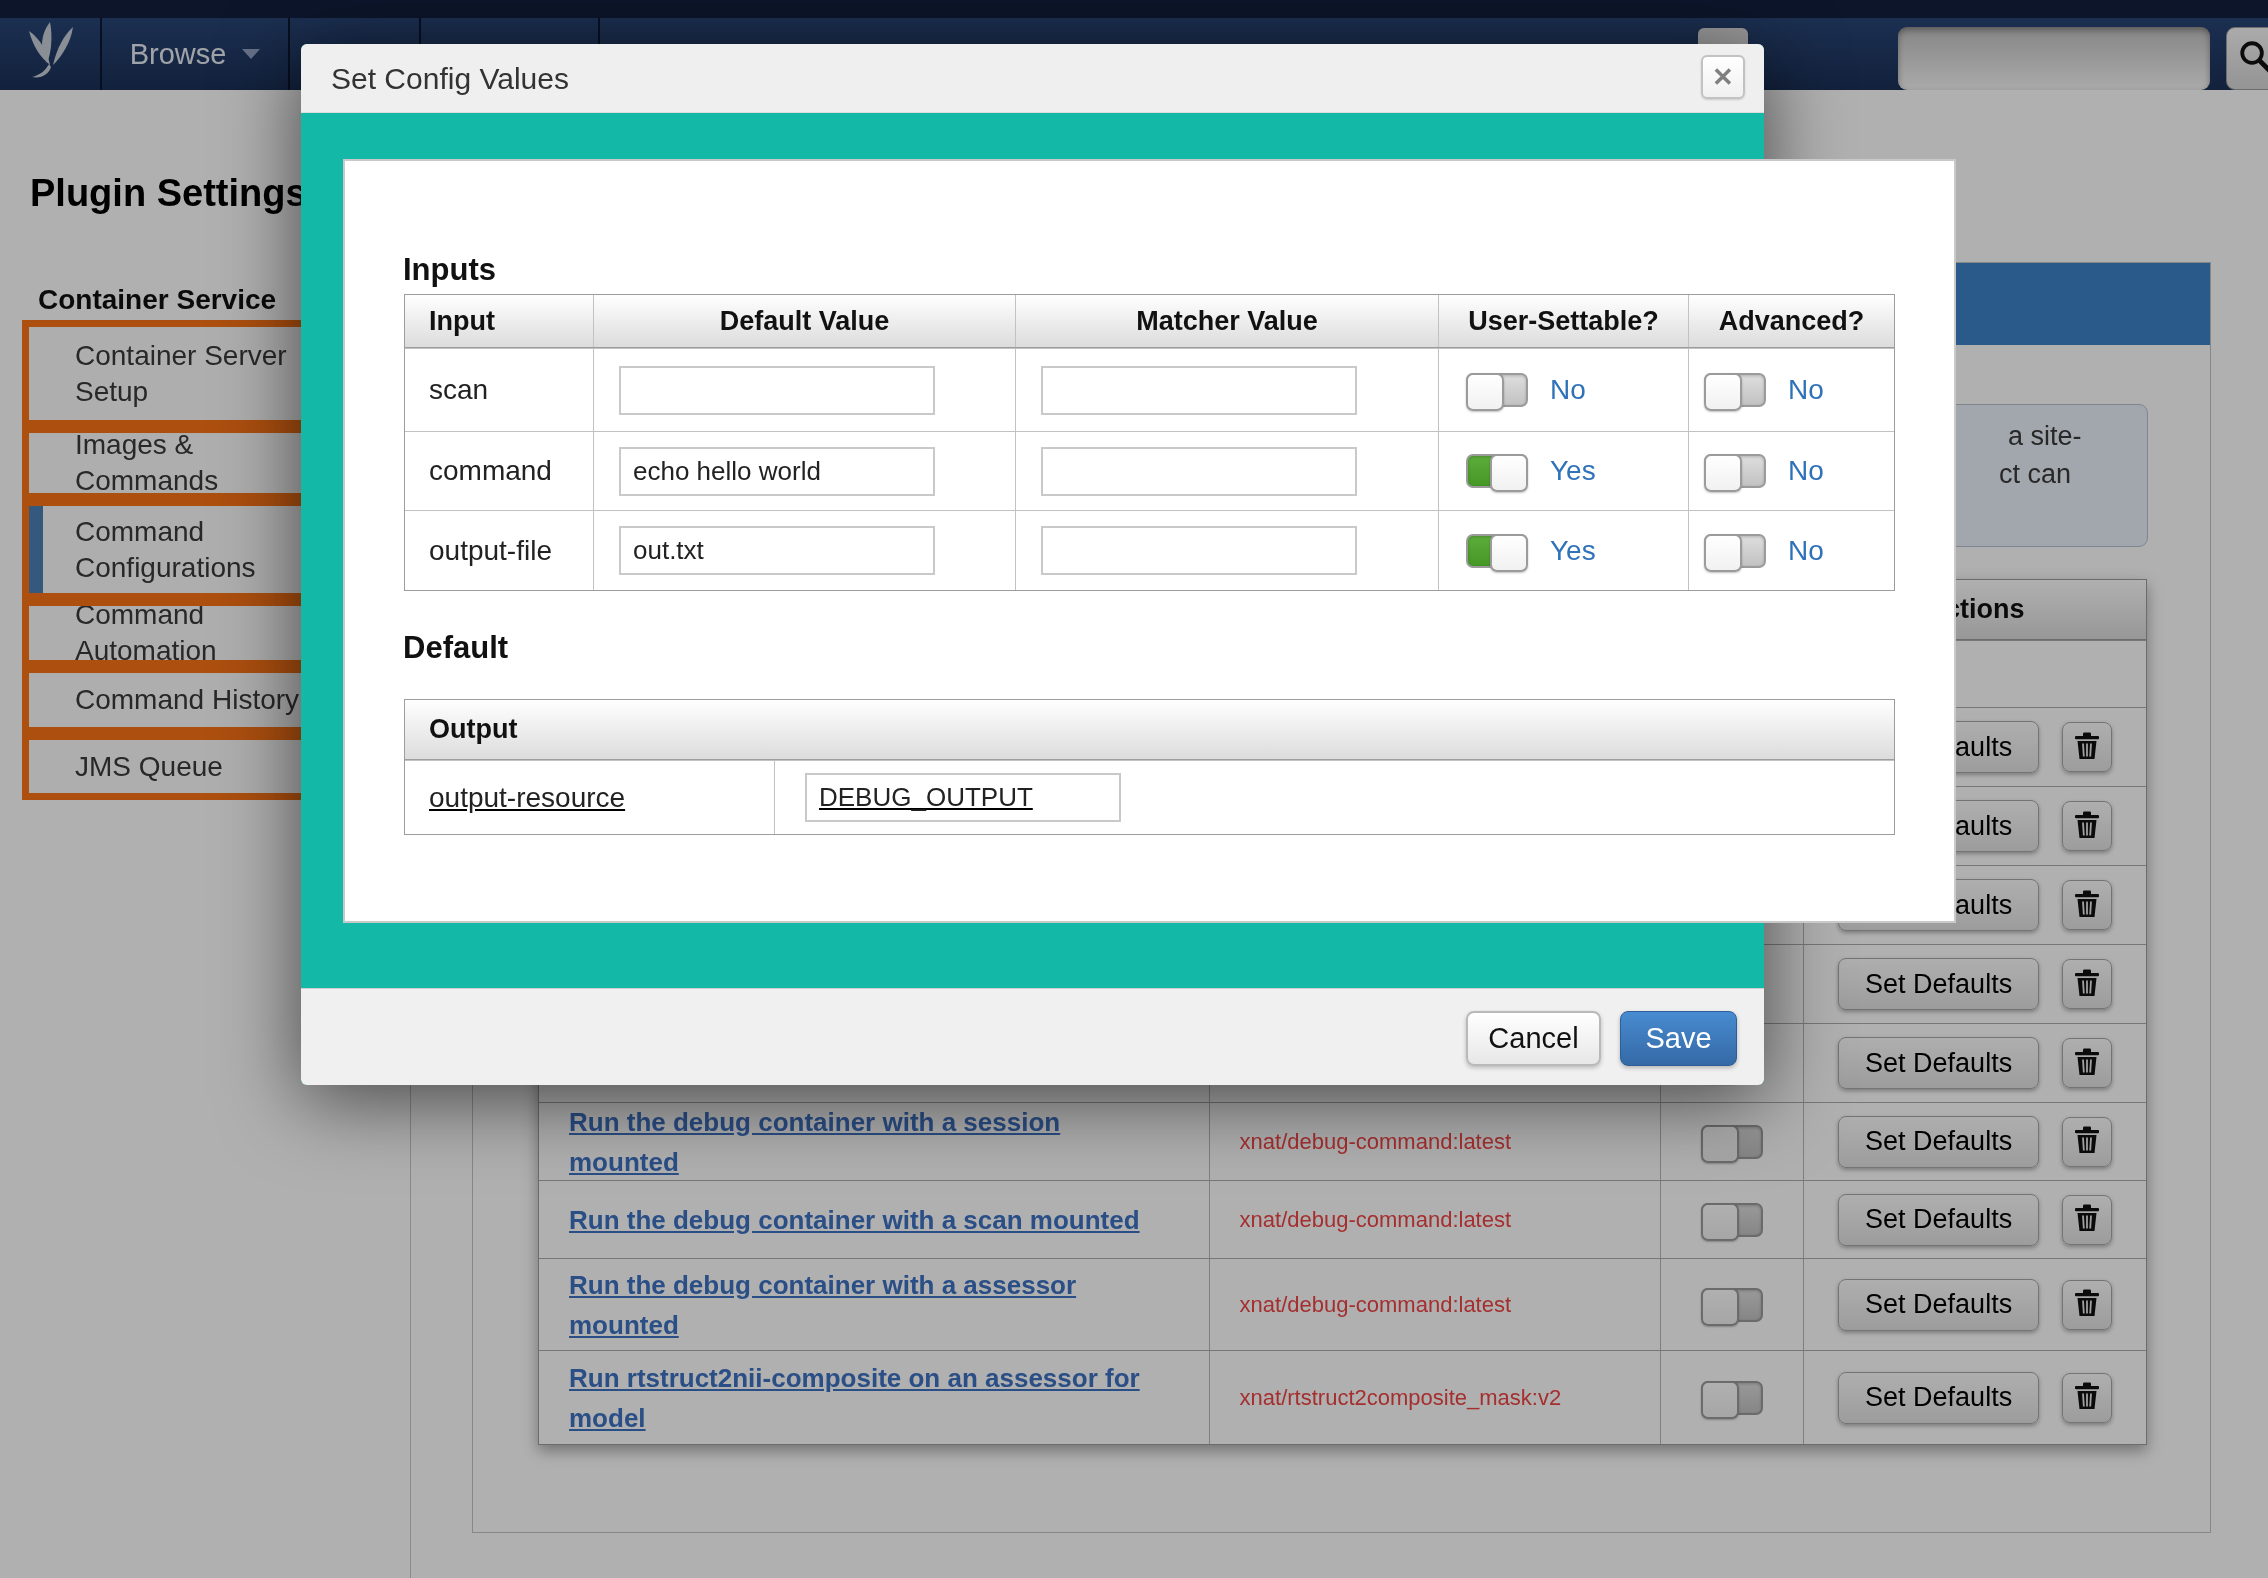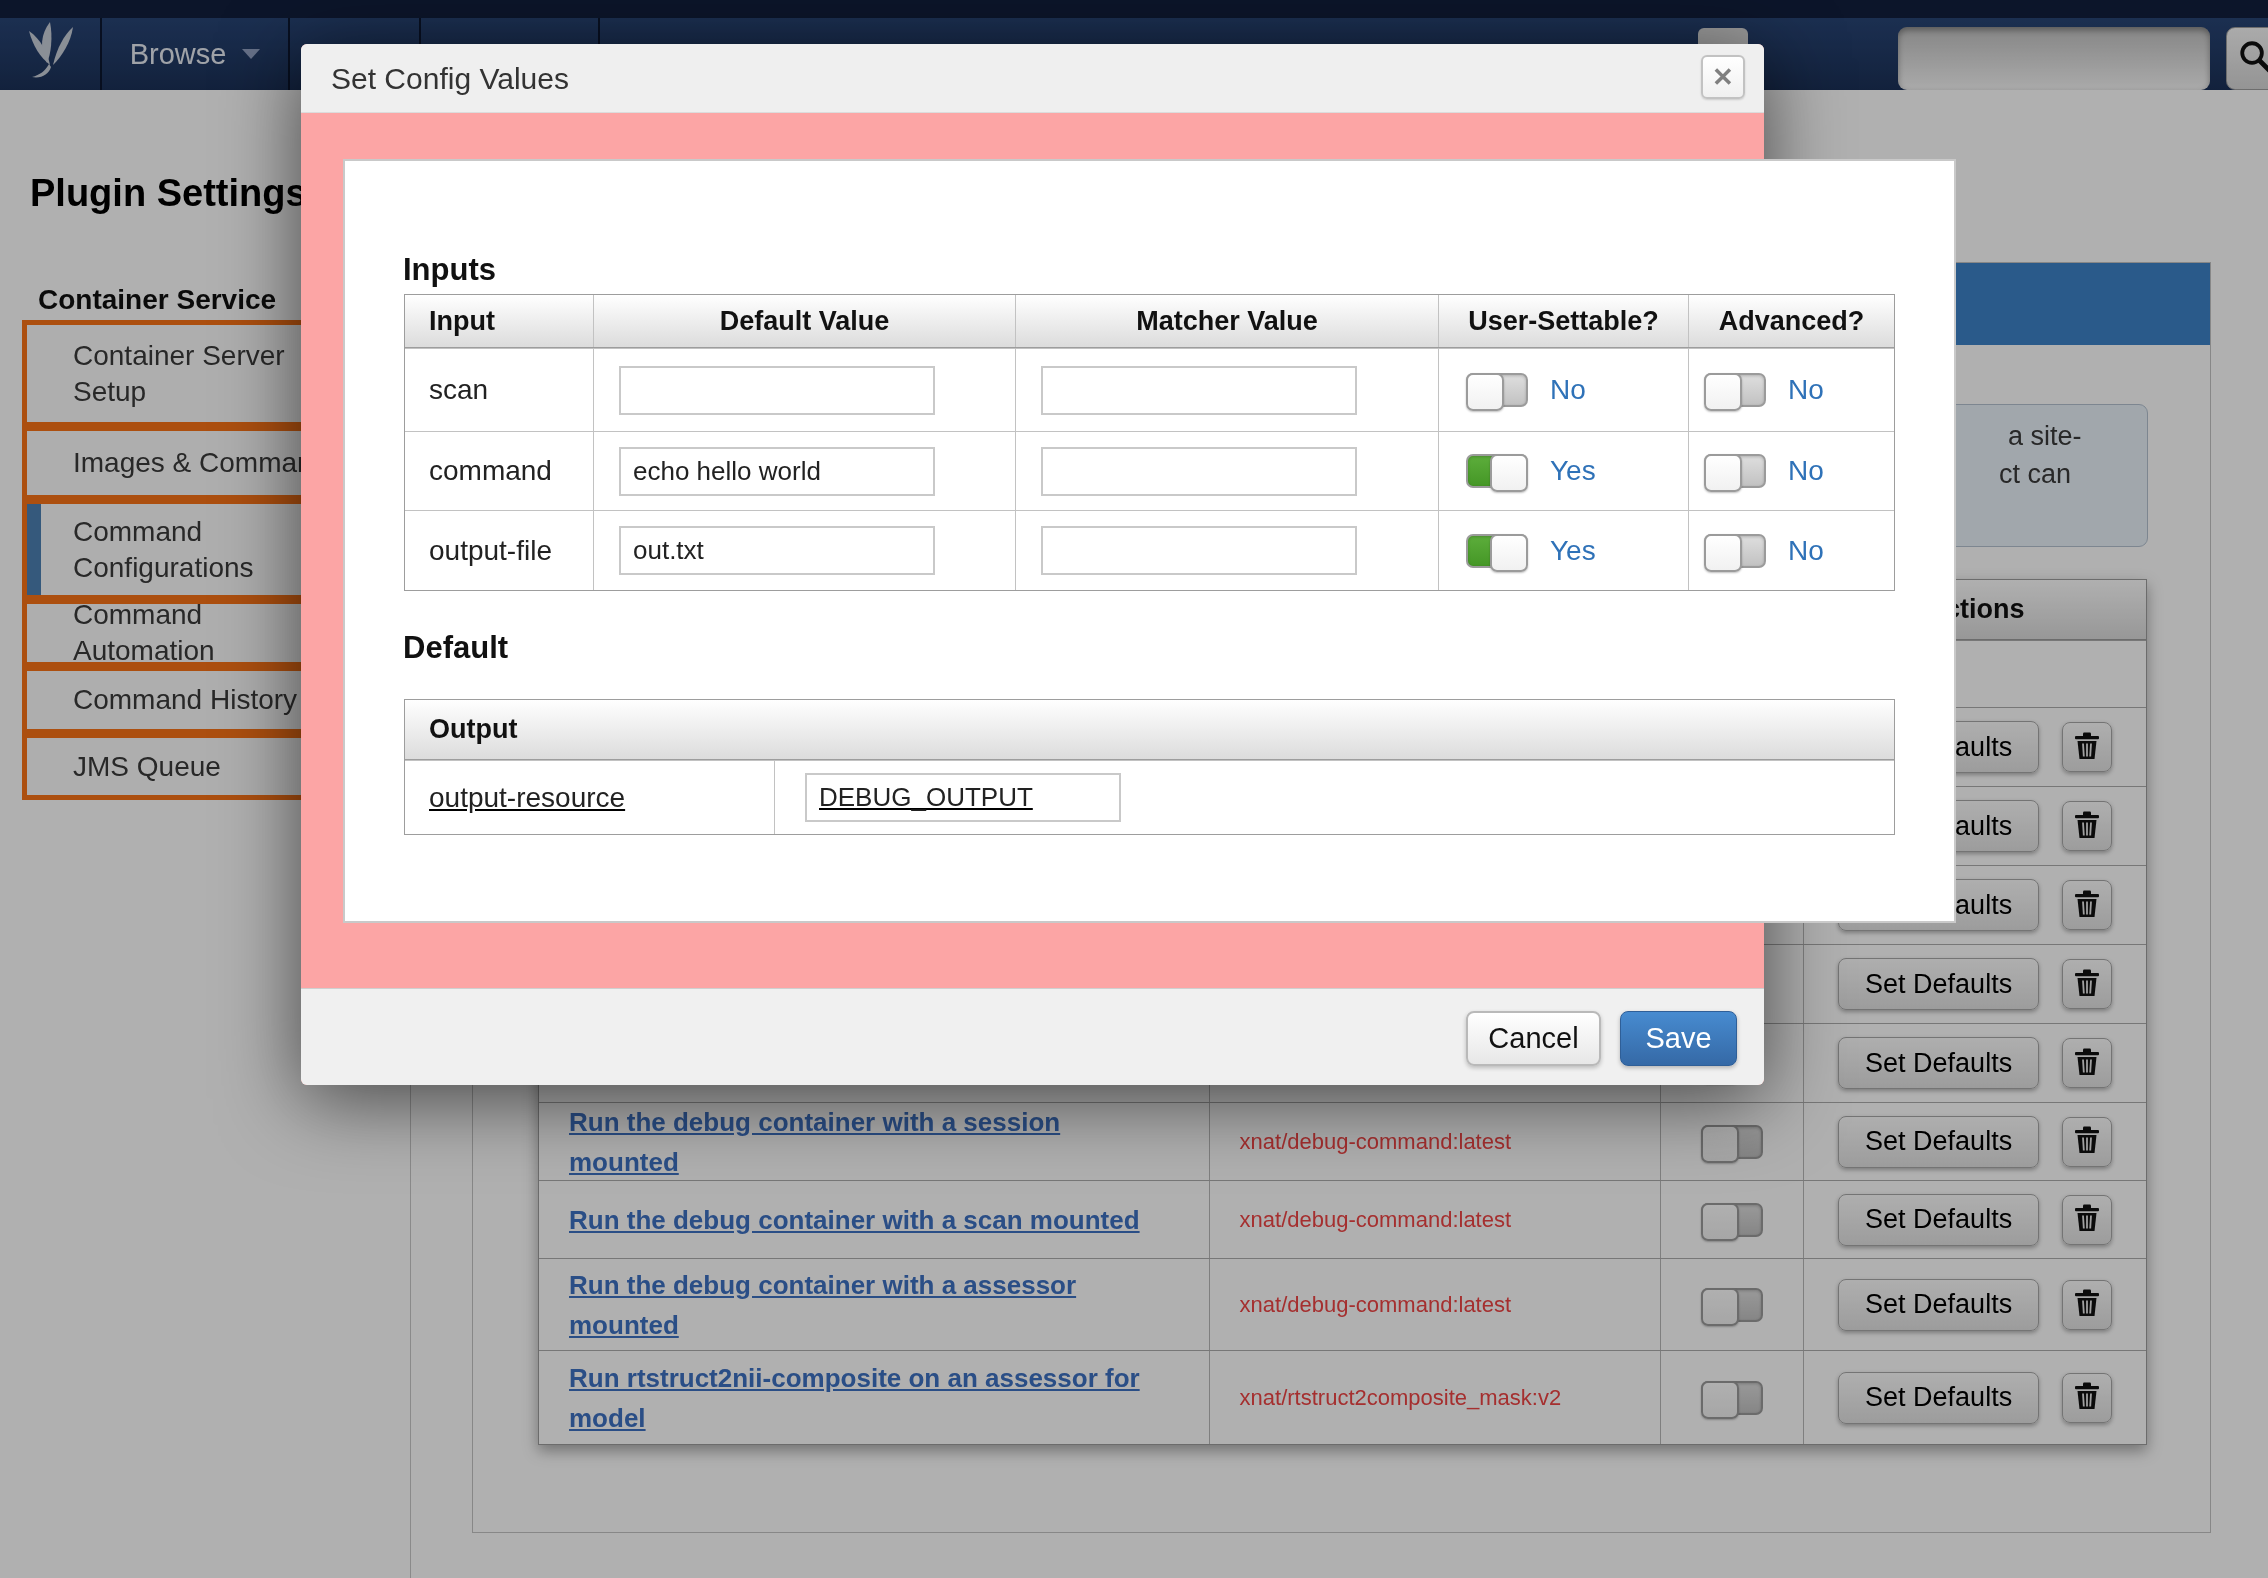--- a/index.html
+++ b/index.html
@@ -22,21 +22,21 @@
     border:none; border-radius:9px; background:linear-gradient(#c2c2c2,#f7f7f7);
     box-shadow:inset 0 3px 6px rgba(0,0,0,0.35); font-size:26px; padding:0 18px; outline:none; }
   #search-button { position:absolute; left:2226px; top:27px; width:60px; height:63px;
     border:1px solid #9e9e9e; border-radius:9px; background:linear-gradient(#f7f7f7,#d7d7d7);
     display:flex; align-items:center; justify-content:center; cursor:pointer; }
 
   
   #page-title { position:absolute; left:30px; top:172px; font-size:38px; font-weight:bold; color:#000; }
   #sidebar-heading { position:absolute; left:38px; top:284px; font-size:28px; font-weight:bold; color:#111; }
   #sidebar-tabs { position:absolute; left:22px; top:321px; width:389px; }
-  .side-tab { position:relative; border:5px solid #f97316; margin-top:-1px; background:#fcfcfc;
+  .side-tab { position:relative; border:7px solid #f97316; margin-top:-1px; background:#fcfcfc;
     display:flex; flex-direction:column; justify-content:center;
     padding:0 60px 0 46px; font-size:28px; color:#3b3b3b; line-height:36px; cursor:pointer;
     overflow:hidden; white-space:normal; }
   .side-tab.active { box-shadow:inset 14px 0 0 #4e82b4; }
   #sidebar-divider { position:absolute; left:410px; top:321px; width:1px; height:1257px; background:#c9c9c9; }
 
   
   #content-panel { position:absolute; left:472px; top:262px; width:1739px; height:1271px;
     background:#fff; border:1px solid #c4c4c4; }
   #panel-header { position:absolute; left:0; top:0; width:100%; height:82px; background:#3d83c8; }
@@ -73,21 +73,21 @@
     border:2px solid #9b9b9b; border-radius:7px; background:linear-gradient(#ffffff,#f1f1f1);
     box-shadow:0 1px 2px rgba(0,0,0,0.25); }
   .toggle.off::after { left:-2px; }
   .toggle.on  { background:linear-gradient(#5cad3b,#459726); }
   .toggle.on::after  { right:-2px; }
 
   
   #dim-overlay { position:absolute; left:0; top:0; width:2268px; height:1578px;
     background:rgba(0,0,0,0.31); z-index:50; }
   #modal { position:absolute; left:301px; top:44px; width:1463px; height:1041px; z-index:100;
-    background:#fca5a5; border-radius:6px; box-shadow:0 14px 80px rgba(0,0,0,0.6); }
+    background:#14b8a6; border-radius:6px; box-shadow:0 14px 80px rgba(0,0,0,0.6); }
   #modal-header { position:absolute; left:0; top:0; width:100%; height:69px; background:#efefef;
     border-bottom:1px solid #dcdcdc; border-radius:6px 6px 0 0; }
   #modal-title { position:absolute; left:30px; top:0; height:69px; display:flex; align-items:center;
     font-size:30px; color:#333; }
   #modal-close { position:absolute; right:19px; top:11px; width:44px; height:44px;
     border:2px solid #c2c2c2; border-radius:6px; background:linear-gradient(#ffffff,#f0f0f0);
     color:#7f7f7f; font-size:26px; font-weight:bold; display:flex; align-items:center;
     justify-content:center; cursor:pointer; box-shadow:0 1px 2px rgba(0,0,0,0.15); }
   #inner-panel { position:absolute; left:42px; top:115px; width:1613px; height:764px;
     border:2px solid #c9c9c9; background:#fff; }

